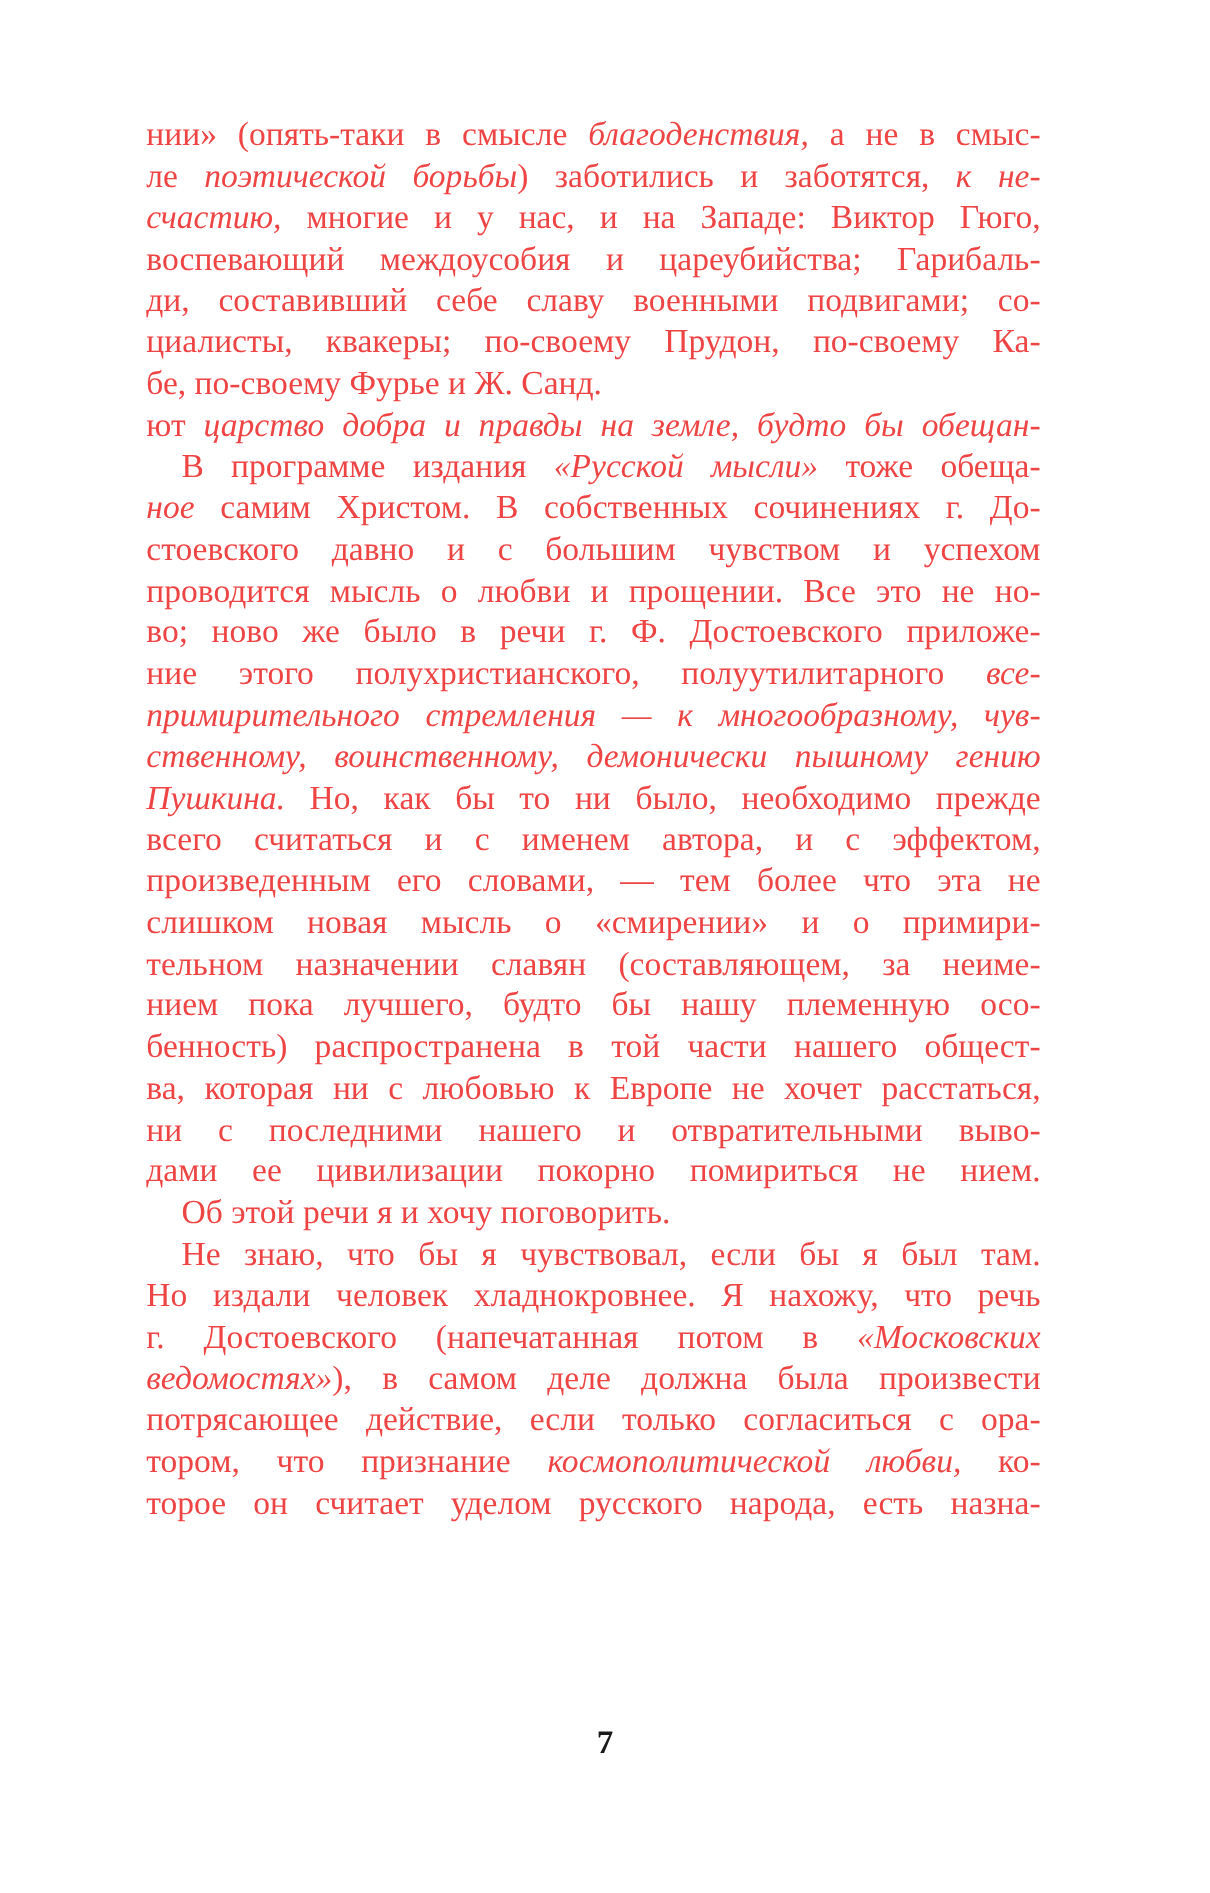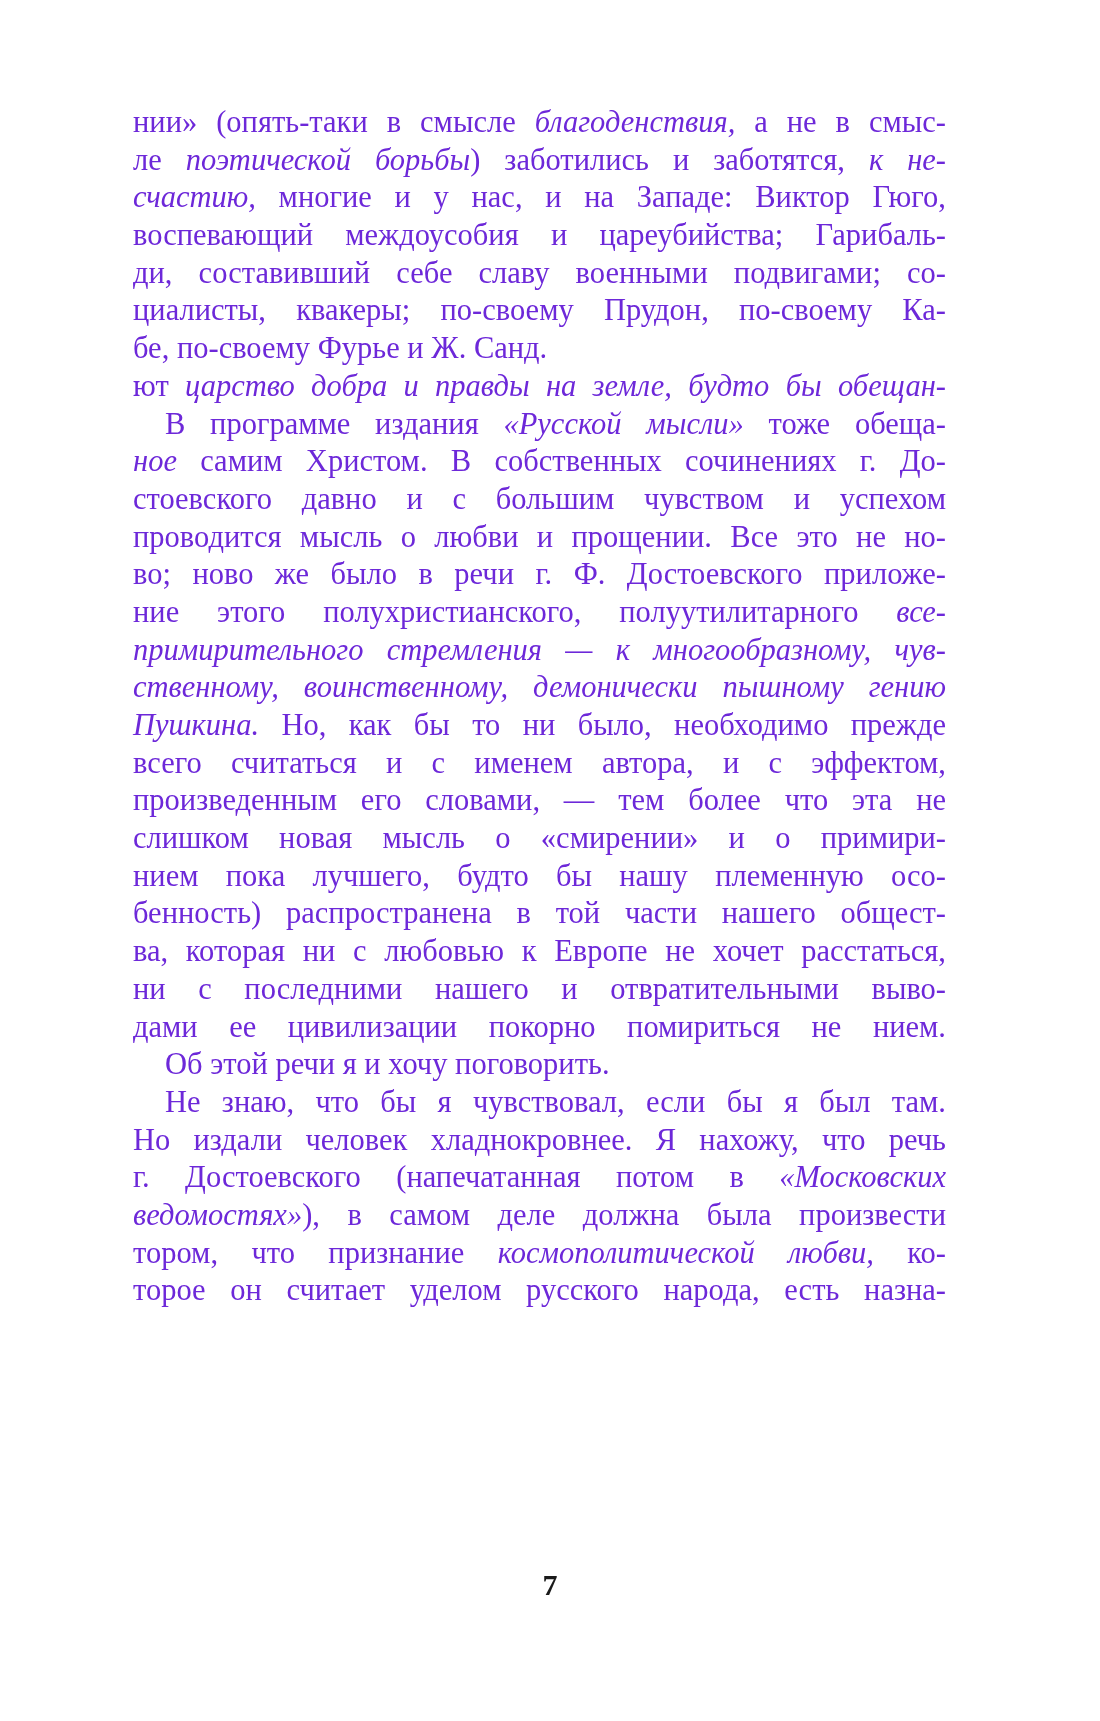--- a/index.html
+++ b/index.html
@@ -3,21 +3,21 @@
 <meta charset="utf-8">
 <style>
   html, body { margin: 0; padding: 0; background: #ffffff; }
   body { width: 1100px; height: 1721px; position: relative; overflow: hidden; }
   .page {
     position: absolute; left: 0; top: 0; width: 1100px; height: 1721px; background: #ffffff;
   }
   .text-block {
     position: absolute; left: 133px; top: 104px; width: 813px;
     font-family: "Liberation Serif", "DejaVu Serif", serif;
-    font-size: 30.5px; color: #6d28d9;
+    font-size: 30.5px; color: #ef4444;
   }
   .line {
     height: 37.7px; line-height: 37.7px; white-space: nowrap;
     text-align: justify; text-align-last: justify;
   }
   .line.last { text-align-last: left; }
   .line.indent { padding-left: 32px; }
   .line em { font-style: italic; }
   .page-number {
     position: absolute; left: 0; width: 1100px; top: 1568px; text-align: center;
@@ -43,27 +43,29 @@
       <div class="line"><span>стоевского давно и с большим чувством и успехом</span></div>
       <div class="line"><span>проводится мысль о любви и прощении. Все это не но-</span></div>
       <div class="line"><span>во; ново же было в речи г. Ф. Достоевского приложе-</span></div>
       <div class="line"><span>ние этого полухристианского, полуутилитарного </span><em>все-</em></div>
       <div class="line"><em>примирительного стремления — к многообразному, чув-</em></div>
       <div class="line"><em>ственному, воинственному, демонически пышному гению</em></div>
       <div class="line"><em>Пушкина.</em><span> Но, как бы то ни было, необходимо прежде</span></div>
       <div class="line"><span>всего считаться и с именем автора, и с эффектом,</span></div>
       <div class="line"><span>произведенным его словами, — тем более что эта не</span></div>
       <div class="line"><span>слишком новая мысль о «смирении» и о примири-</span></div>
+      <div class="line"><span>тельном назначении славян (составляющем, за неиме-</span></div>
       <div class="line"><span>нием пока лучшего, будто бы нашу племенную осо-</span></div>
       <div class="line"><span>бенность) распространена в той части нашего общест-</span></div>
       <div class="line"><span>ва, которая ни с любовью к Европе не хочет расстаться,</span></div>
       <div class="line"><span>ни с последними нашего и отвратительными выво-</span></div>
       <div class="line"><span>дами ее цивилизации покорно помириться не нием.</span></div>
       <div class="line indent last"><span>Об этой речи я и хочу поговорить.</span></div>
       <div class="line indent"><span>Не знаю, что бы я чувствовал, если бы я был там.</span></div>
       <div class="line"><span>Но издали человек хладнокровнее. Я нахожу, что речь</span></div>
       <div class="line"><span>г. Достоевского (напечатанная потом в </span><em>«Московских</em></div>
       <div class="line"><em>ведомостях»</em><span>), в самом деле должна была произвести</span></div>
+      <div class="line"><span>потрясающее действие, если только согласиться с ора-</span></div>
       <div class="line"><span>тором, что признание </span><em>космополитической любви,</em><span> ко-</span></div>
       <div class="line"><span>торое он считает уделом русского народа, есть назна-</span></div>
     </div>
   <div class="page-number">7</div>
 </div>
 
 </body></html>

